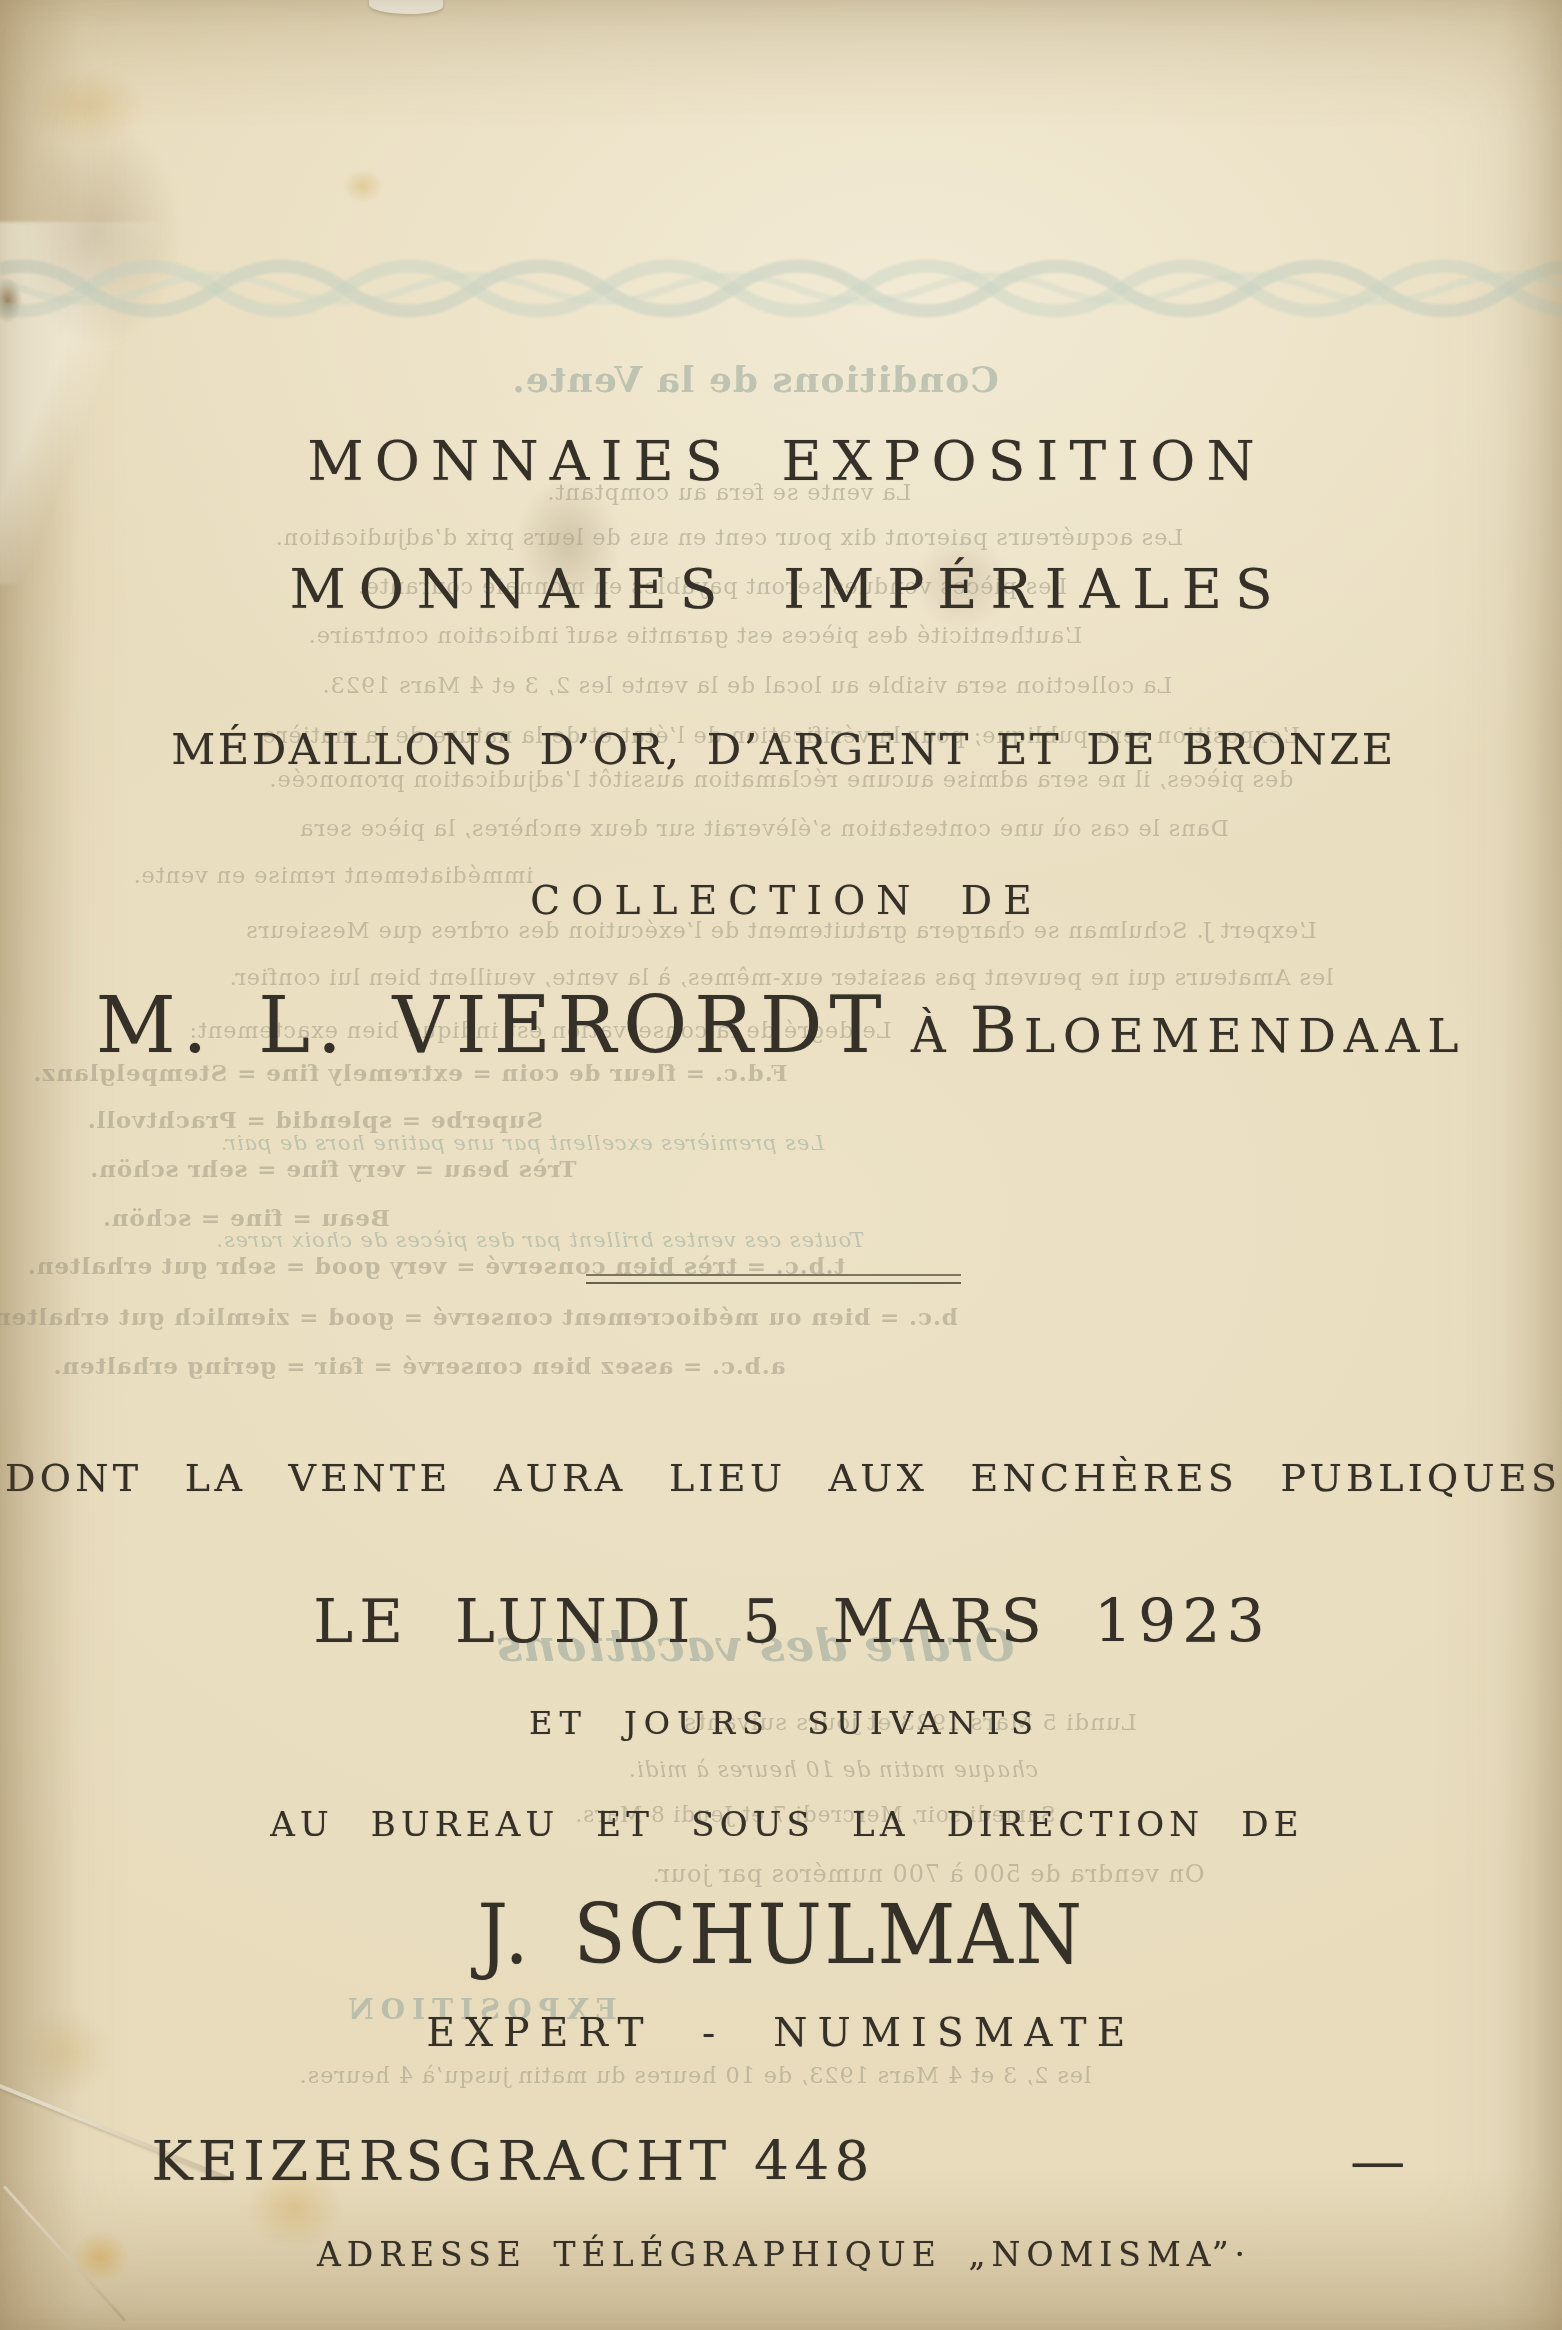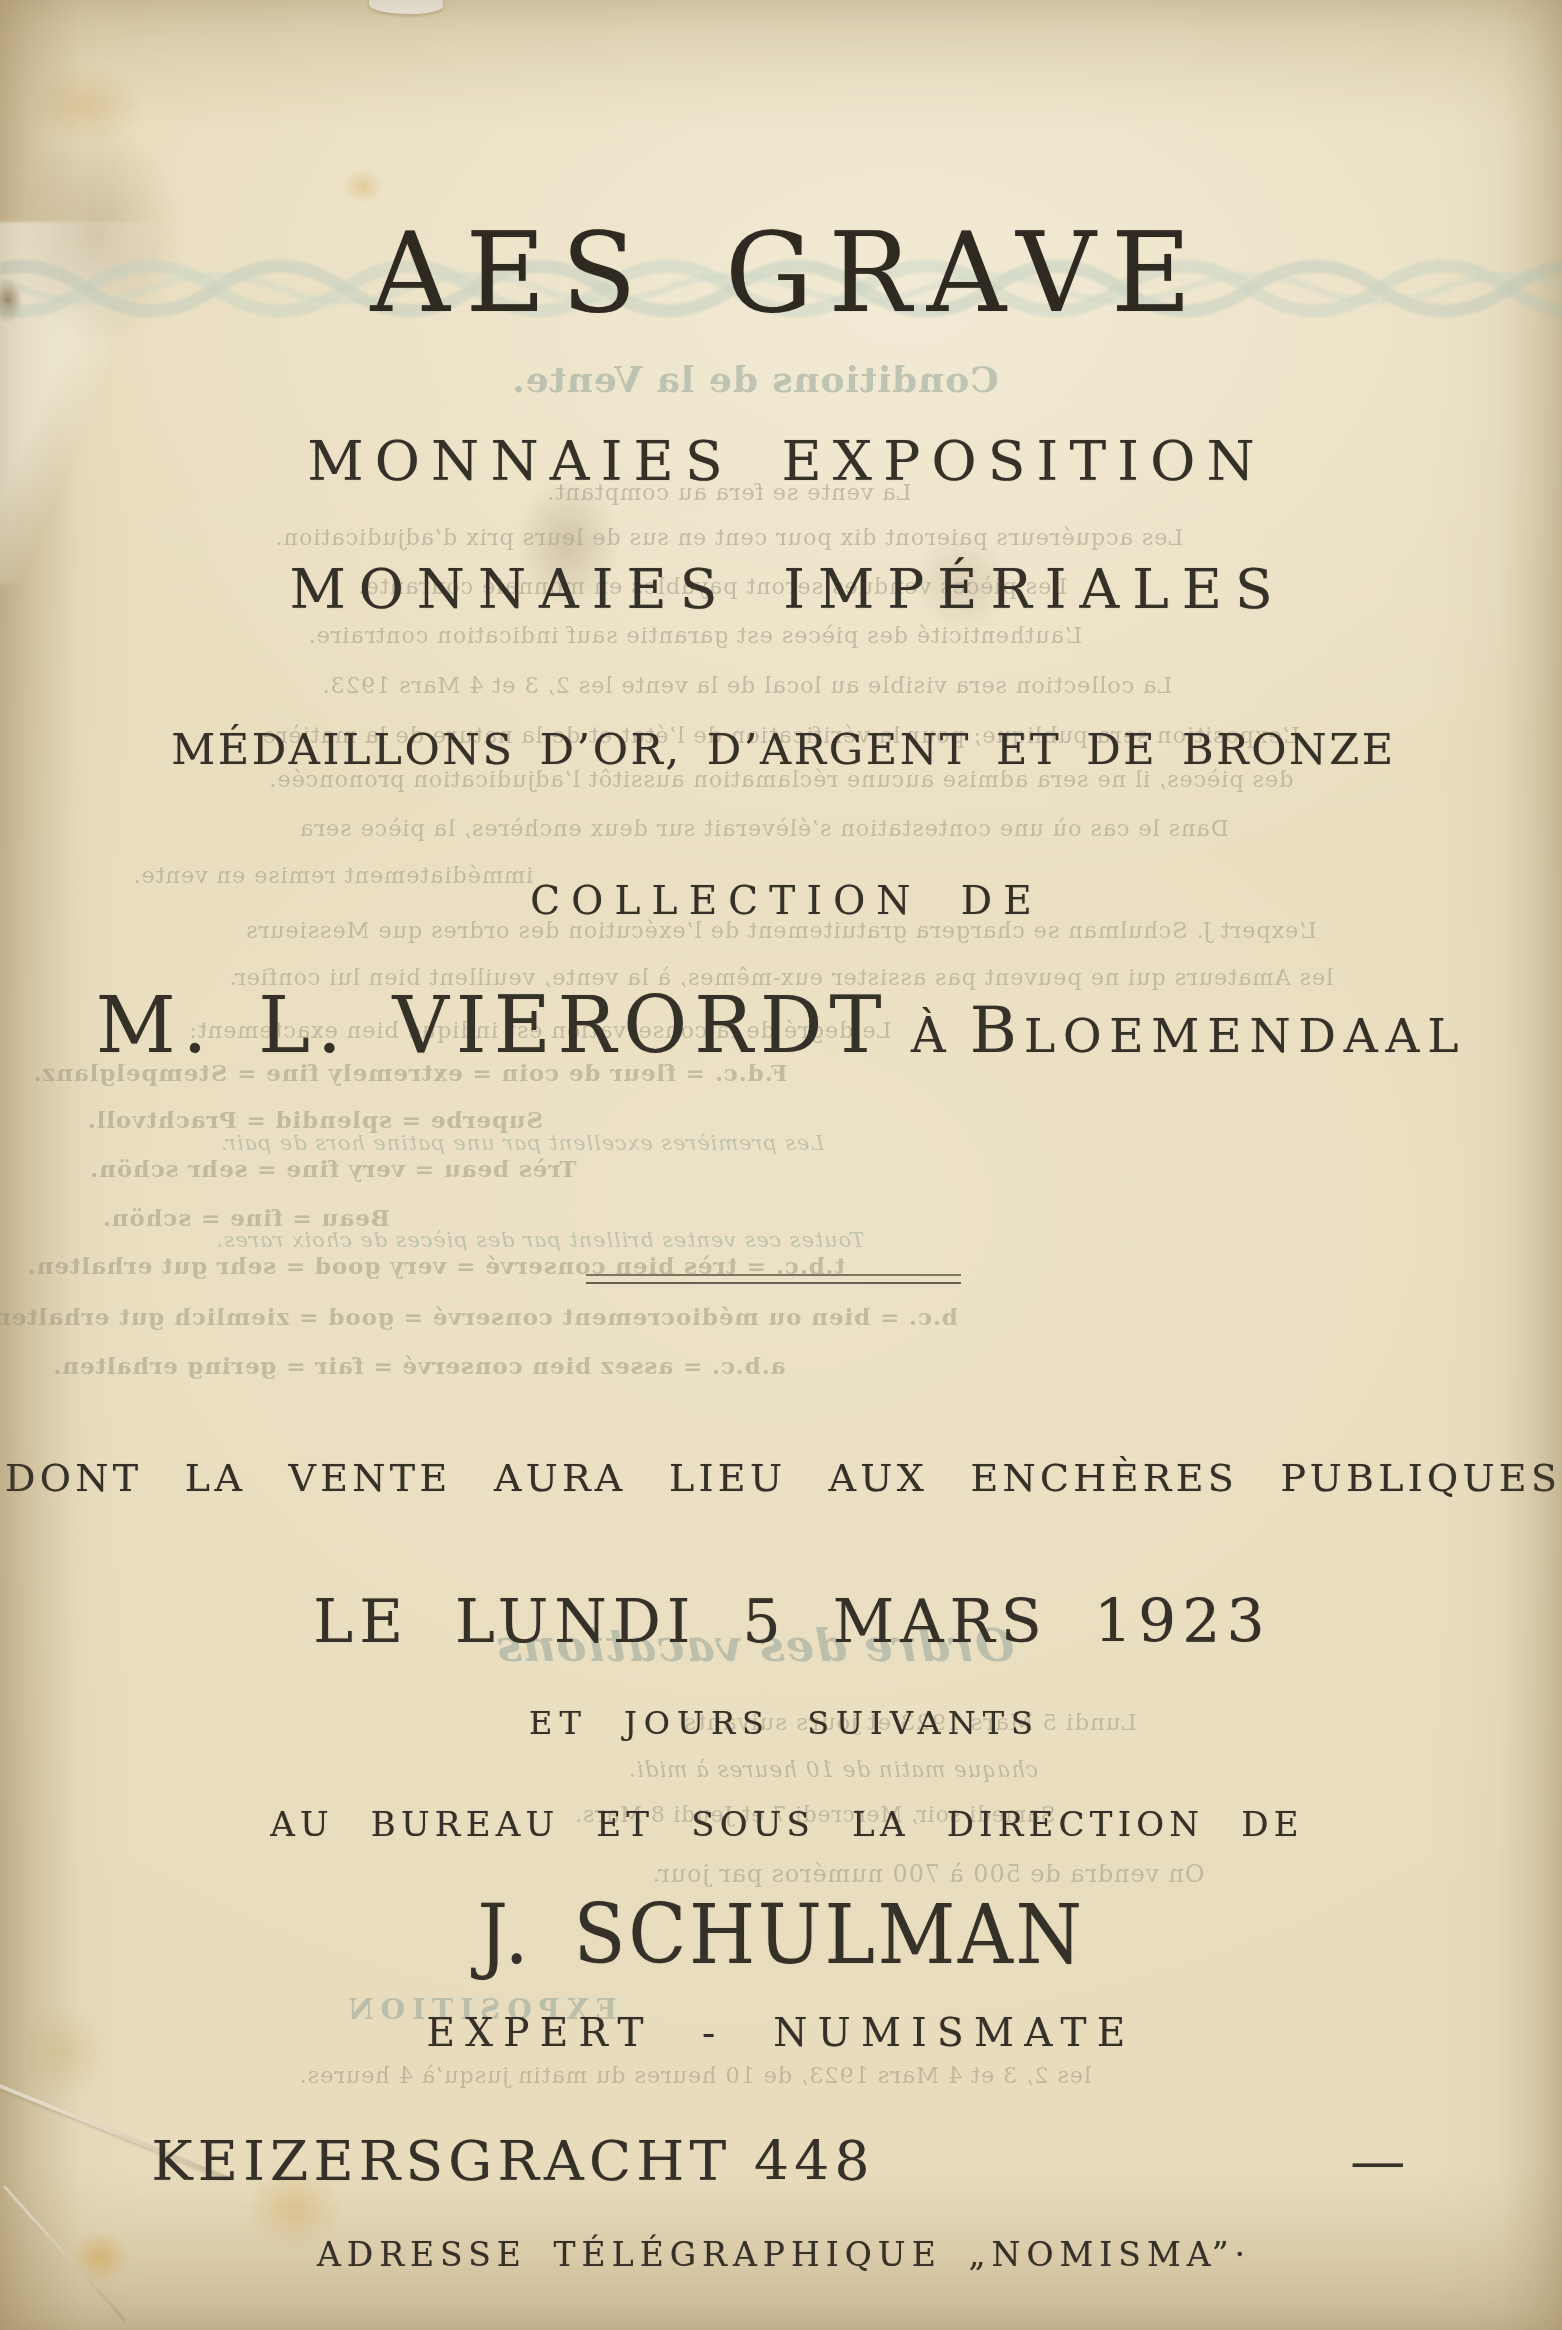--- a/index.html
+++ b/index.html
@@ -134,21 +134,20 @@
       <div class="bleed-line" style="top: 1352px; font-size: 23px; font-weight: 600; transform: translateX(362px);">a.b.c. = assez bien conservé = fair = gering erhalten.</div>
       <div class="bleed-line" style="top: 1619px; font-size: 45px; font-weight: bold; font-style: italic; color: rgb(154, 168, 156); transform: translateX(26px);">Ordre des vacations</div>
       <div class="bleed-line" style="top: 1709px; font-size: 23px; transform: translateX(-129px);">Lundi 5 Mars 1923 et jours suivants</div>
       <div class="bleed-line" style="top: 1757px; font-size: 21.6px; font-style: italic; transform: translateX(-52px);">chaque matin de 10 heures à midi.</div>
       <div class="bleed-line" style="top: 1802px; font-size: 21.6px; transform: translateX(-34px);">Samedi soir, Mercredi 7 et Jeudi 8 Mars.</div>
       <div class="bleed-line" style="top: 1860px; font-size: 24px; transform: translateX(-147px);">On vendra de 500 à 700 numéros par jour.</div>
       <div class="bleed-line" style="top: 1993px; font-size: 28px; font-weight: bold; letter-spacing: 7px; color: rgb(154, 168, 156); transform: translateX(302px);">EXPOSITION</div>
       <div class="bleed-line" style="top: 2062px; font-size: 22.4px; transform: translateX(86px);">les 2, 3 et 4 Mars 1923, de 10 heures du matin jusqu’à 4 heures.</div>
     </div>
 
-  <div class="ink l-title">AES GRAVE</div>
   <div class="ink l-sub1">MONNAIES EXPOSITION</div>
   <div class="ink l-sub2">MONNAIES IMPÉRIALES</div>
   <div class="ink l-sub3">MÉDAILLONS D’OR, D’ARGENT ET DE BRONZE</div>
   <div class="ink l-collection">COLLECTION DE</div>
 
   <div class="ink l-name">
     <span>M. L. VIERORDT</span><span class="place-prefix">À</span><span class="place-initial">B</span><span class="place-rest">LOEMENDAAL</span>
   </div>
 
   <div class="divider-rule"></div>

